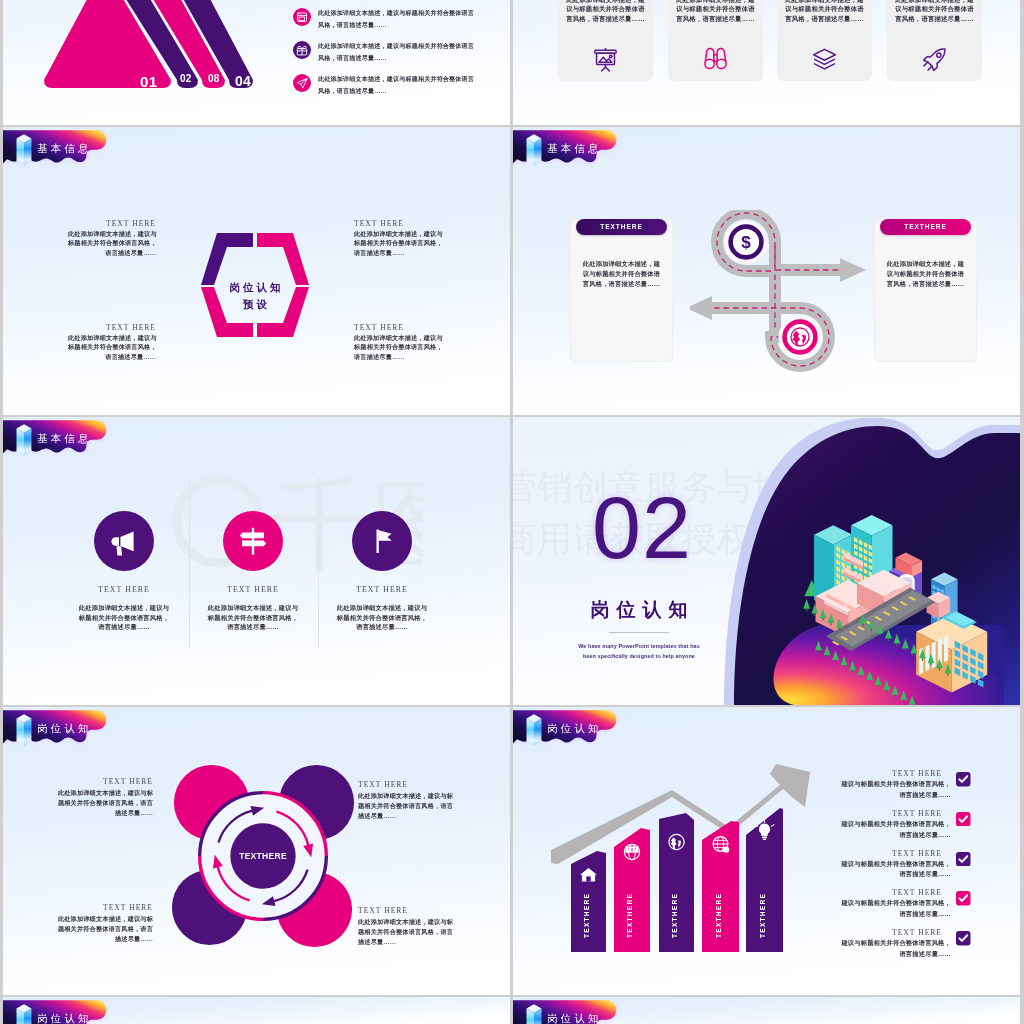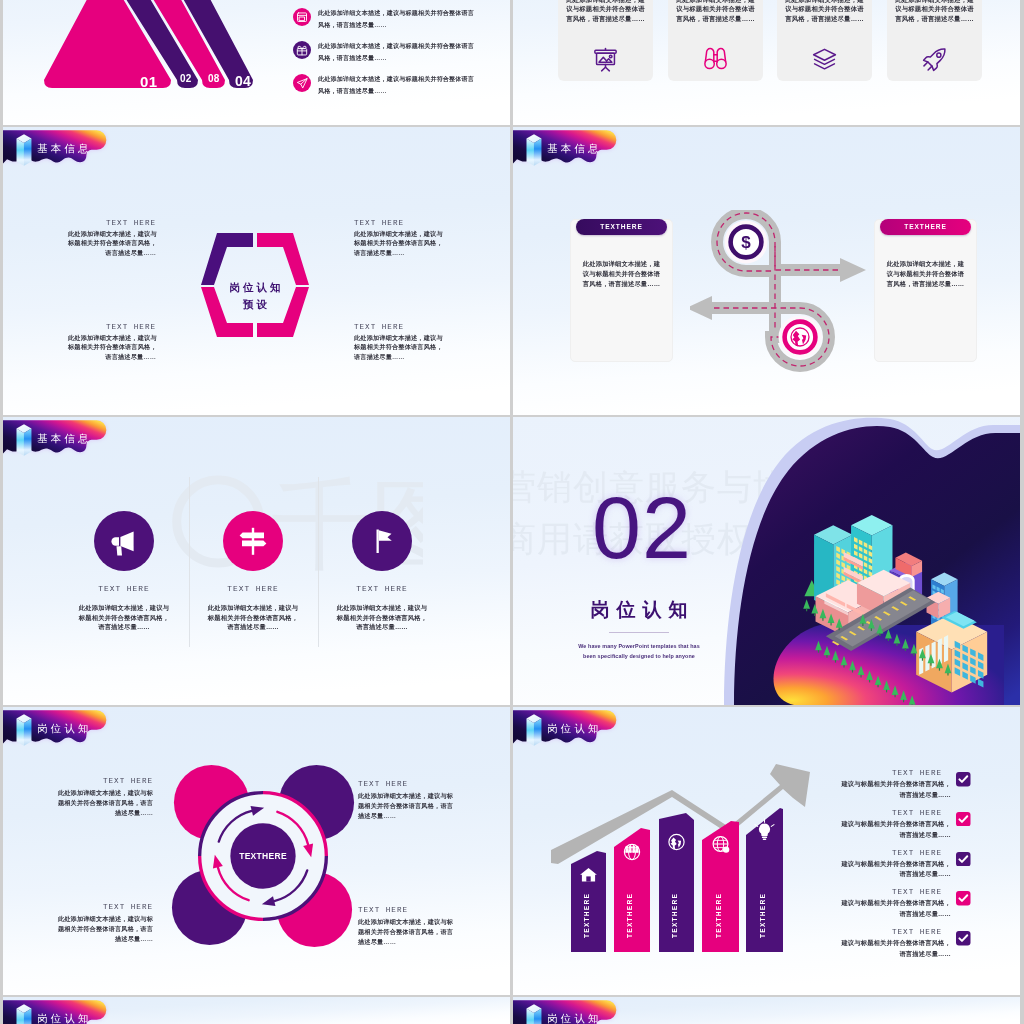--- a/index.html
+++ b/index.html
@@ -13,21 +13,21 @@
 
   .bg-blue{position:absolute;inset:0;
      background:linear-gradient(176deg,#e3eefb 0%,#e6f0fb 34%,#eef5fd 58%,#fbfdff 80%,#ffffff 92%,#ffffff 100%);}
 
   .abs{position:absolute;}
   .badge-text{fill:#fff;font-family:"Liberation Sans",sans-serif;font-size:10px;
       font-weight:400;letter-spacing:3.1px;}
 
   
   .th{font-size:7.6px;letter-spacing:1.0px;color:#4a4a5e;font-weight:400;
-      font-family:Liberation Mono, monospace;white-space:nowrap;}
+      font-family:Liberation Serif, serif;white-space:nowrap;}
   .cn{font-size:6px;line-height:10px;color:#34343f;letter-spacing:.15px;font-weight:600;}
 </style>
 </head>
 <body>
 
 <div id="page">
 
 <svg width="0" height="0" style="position:absolute" aria-hidden="true">
       <defs>
   <linearGradient id="ribbonGrad" x1="0.02" y1="0.78" x2="0.94" y2="0.06">

